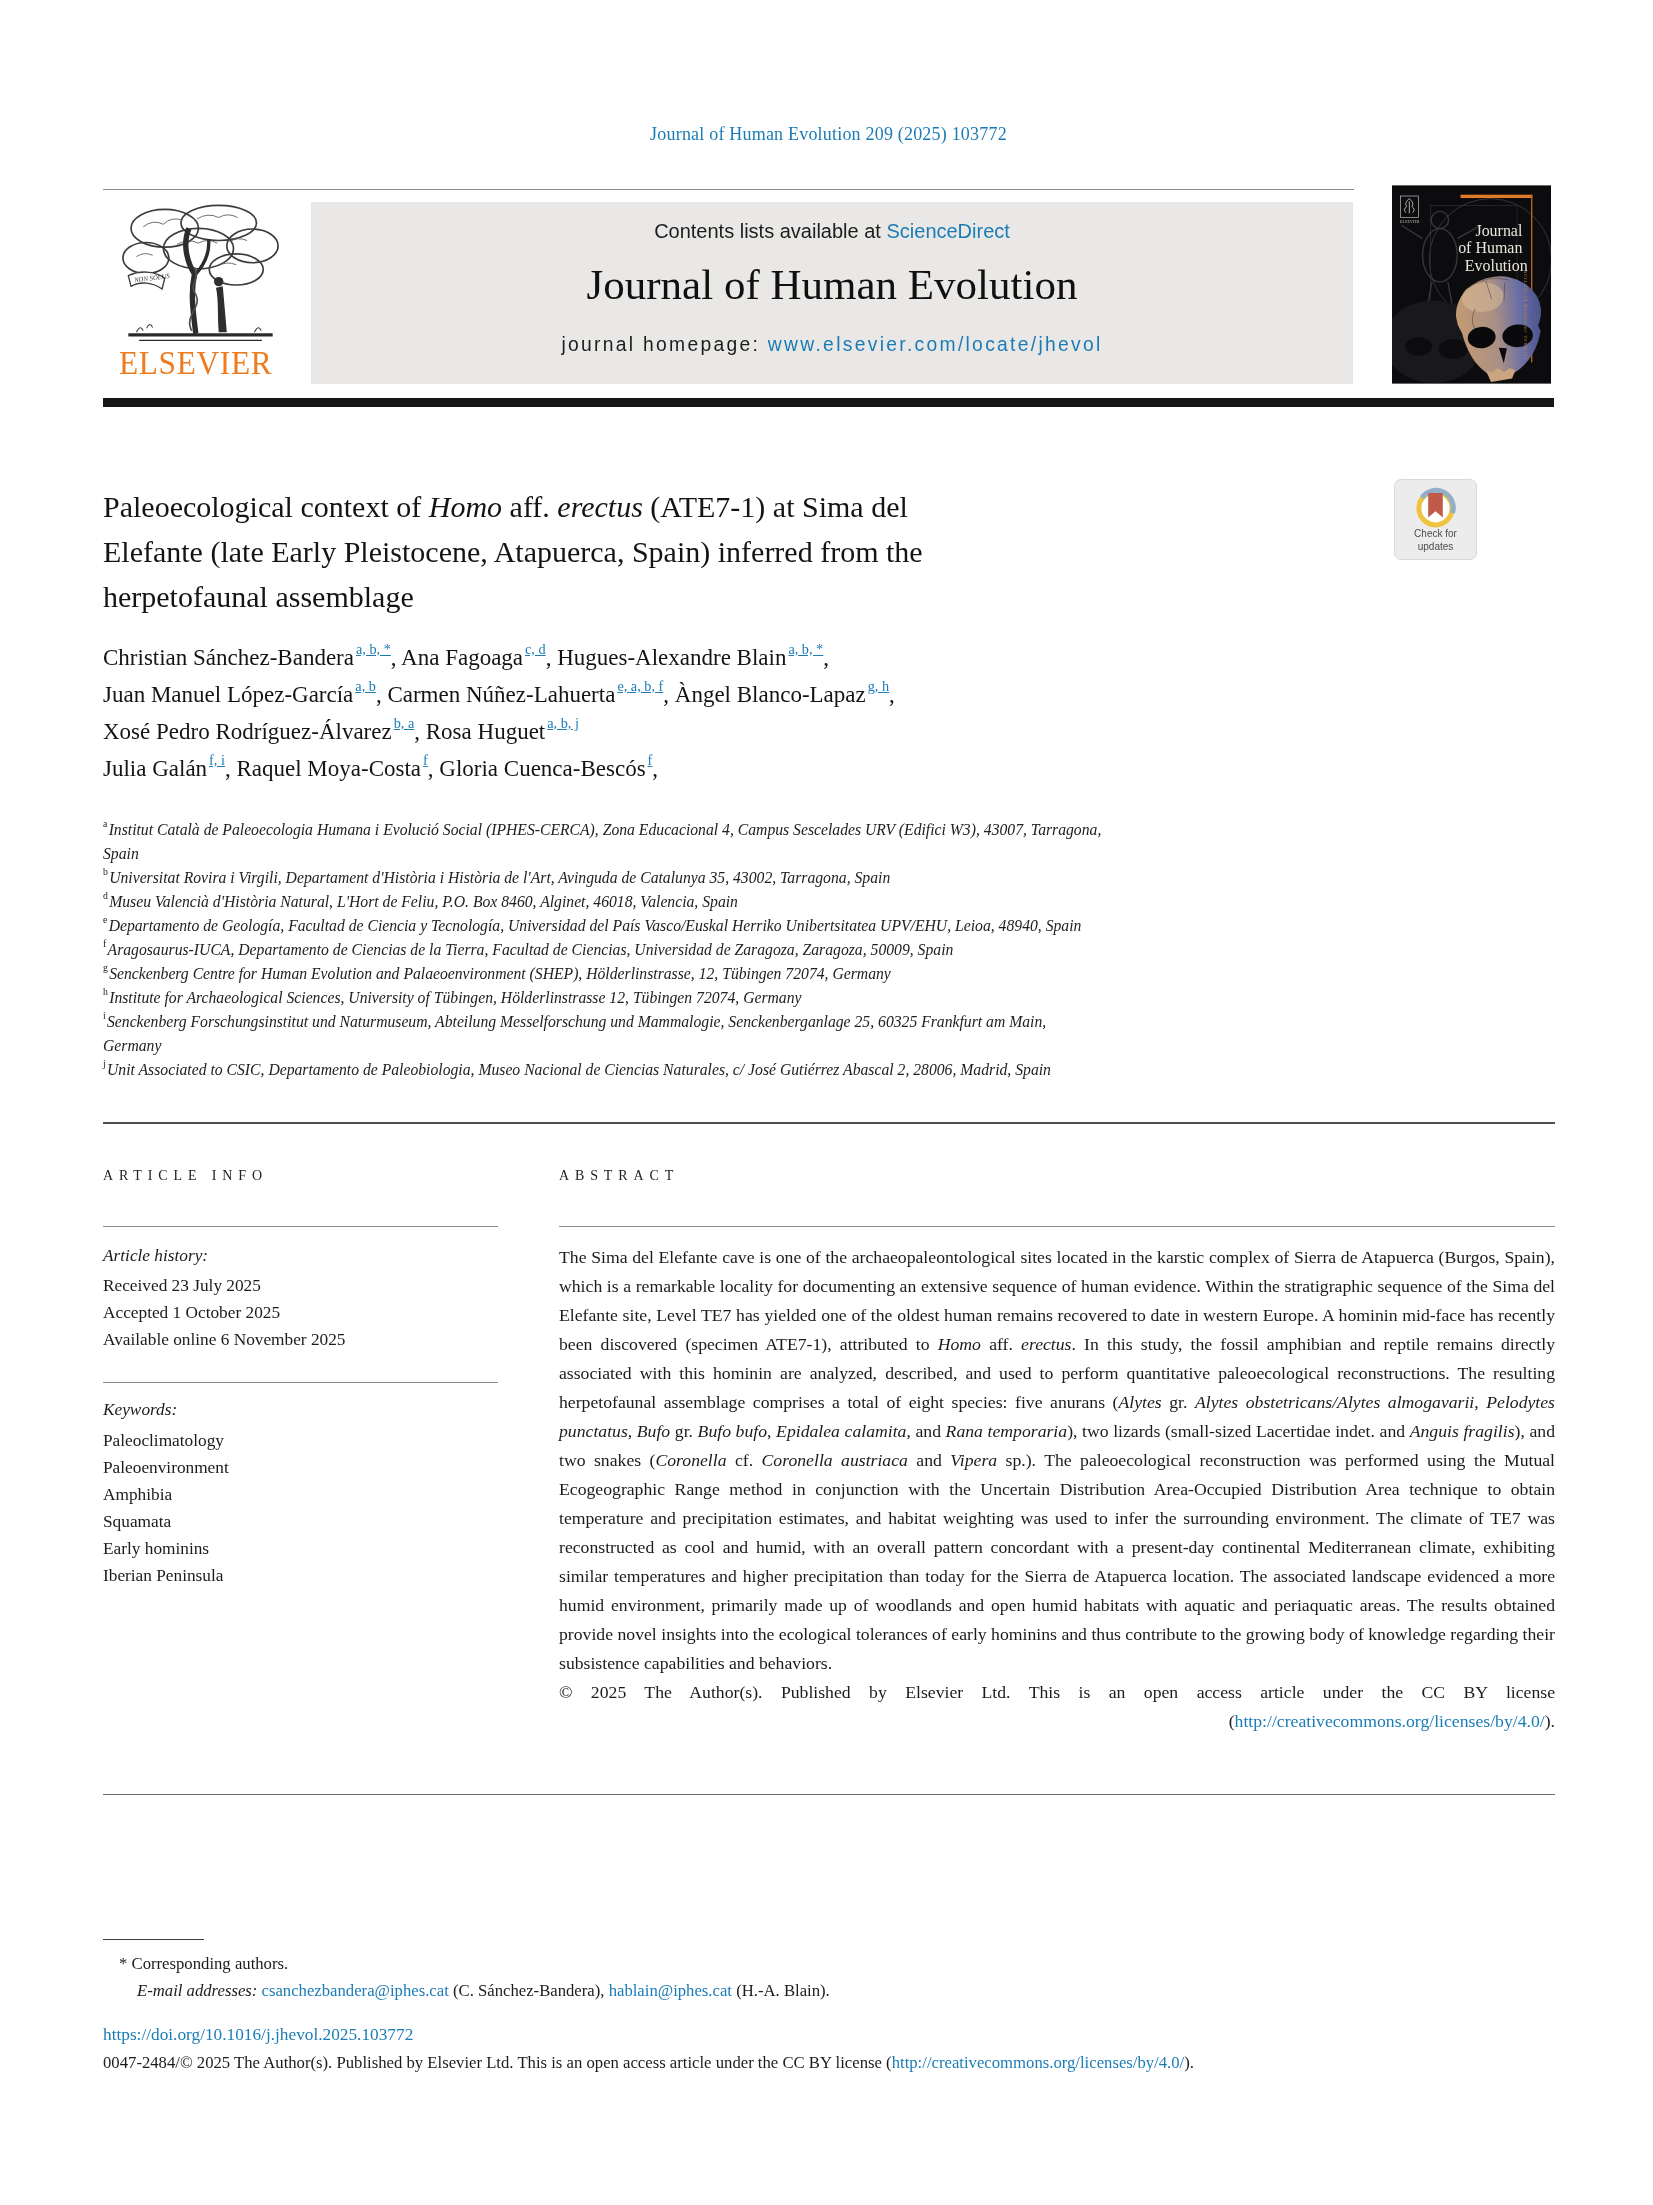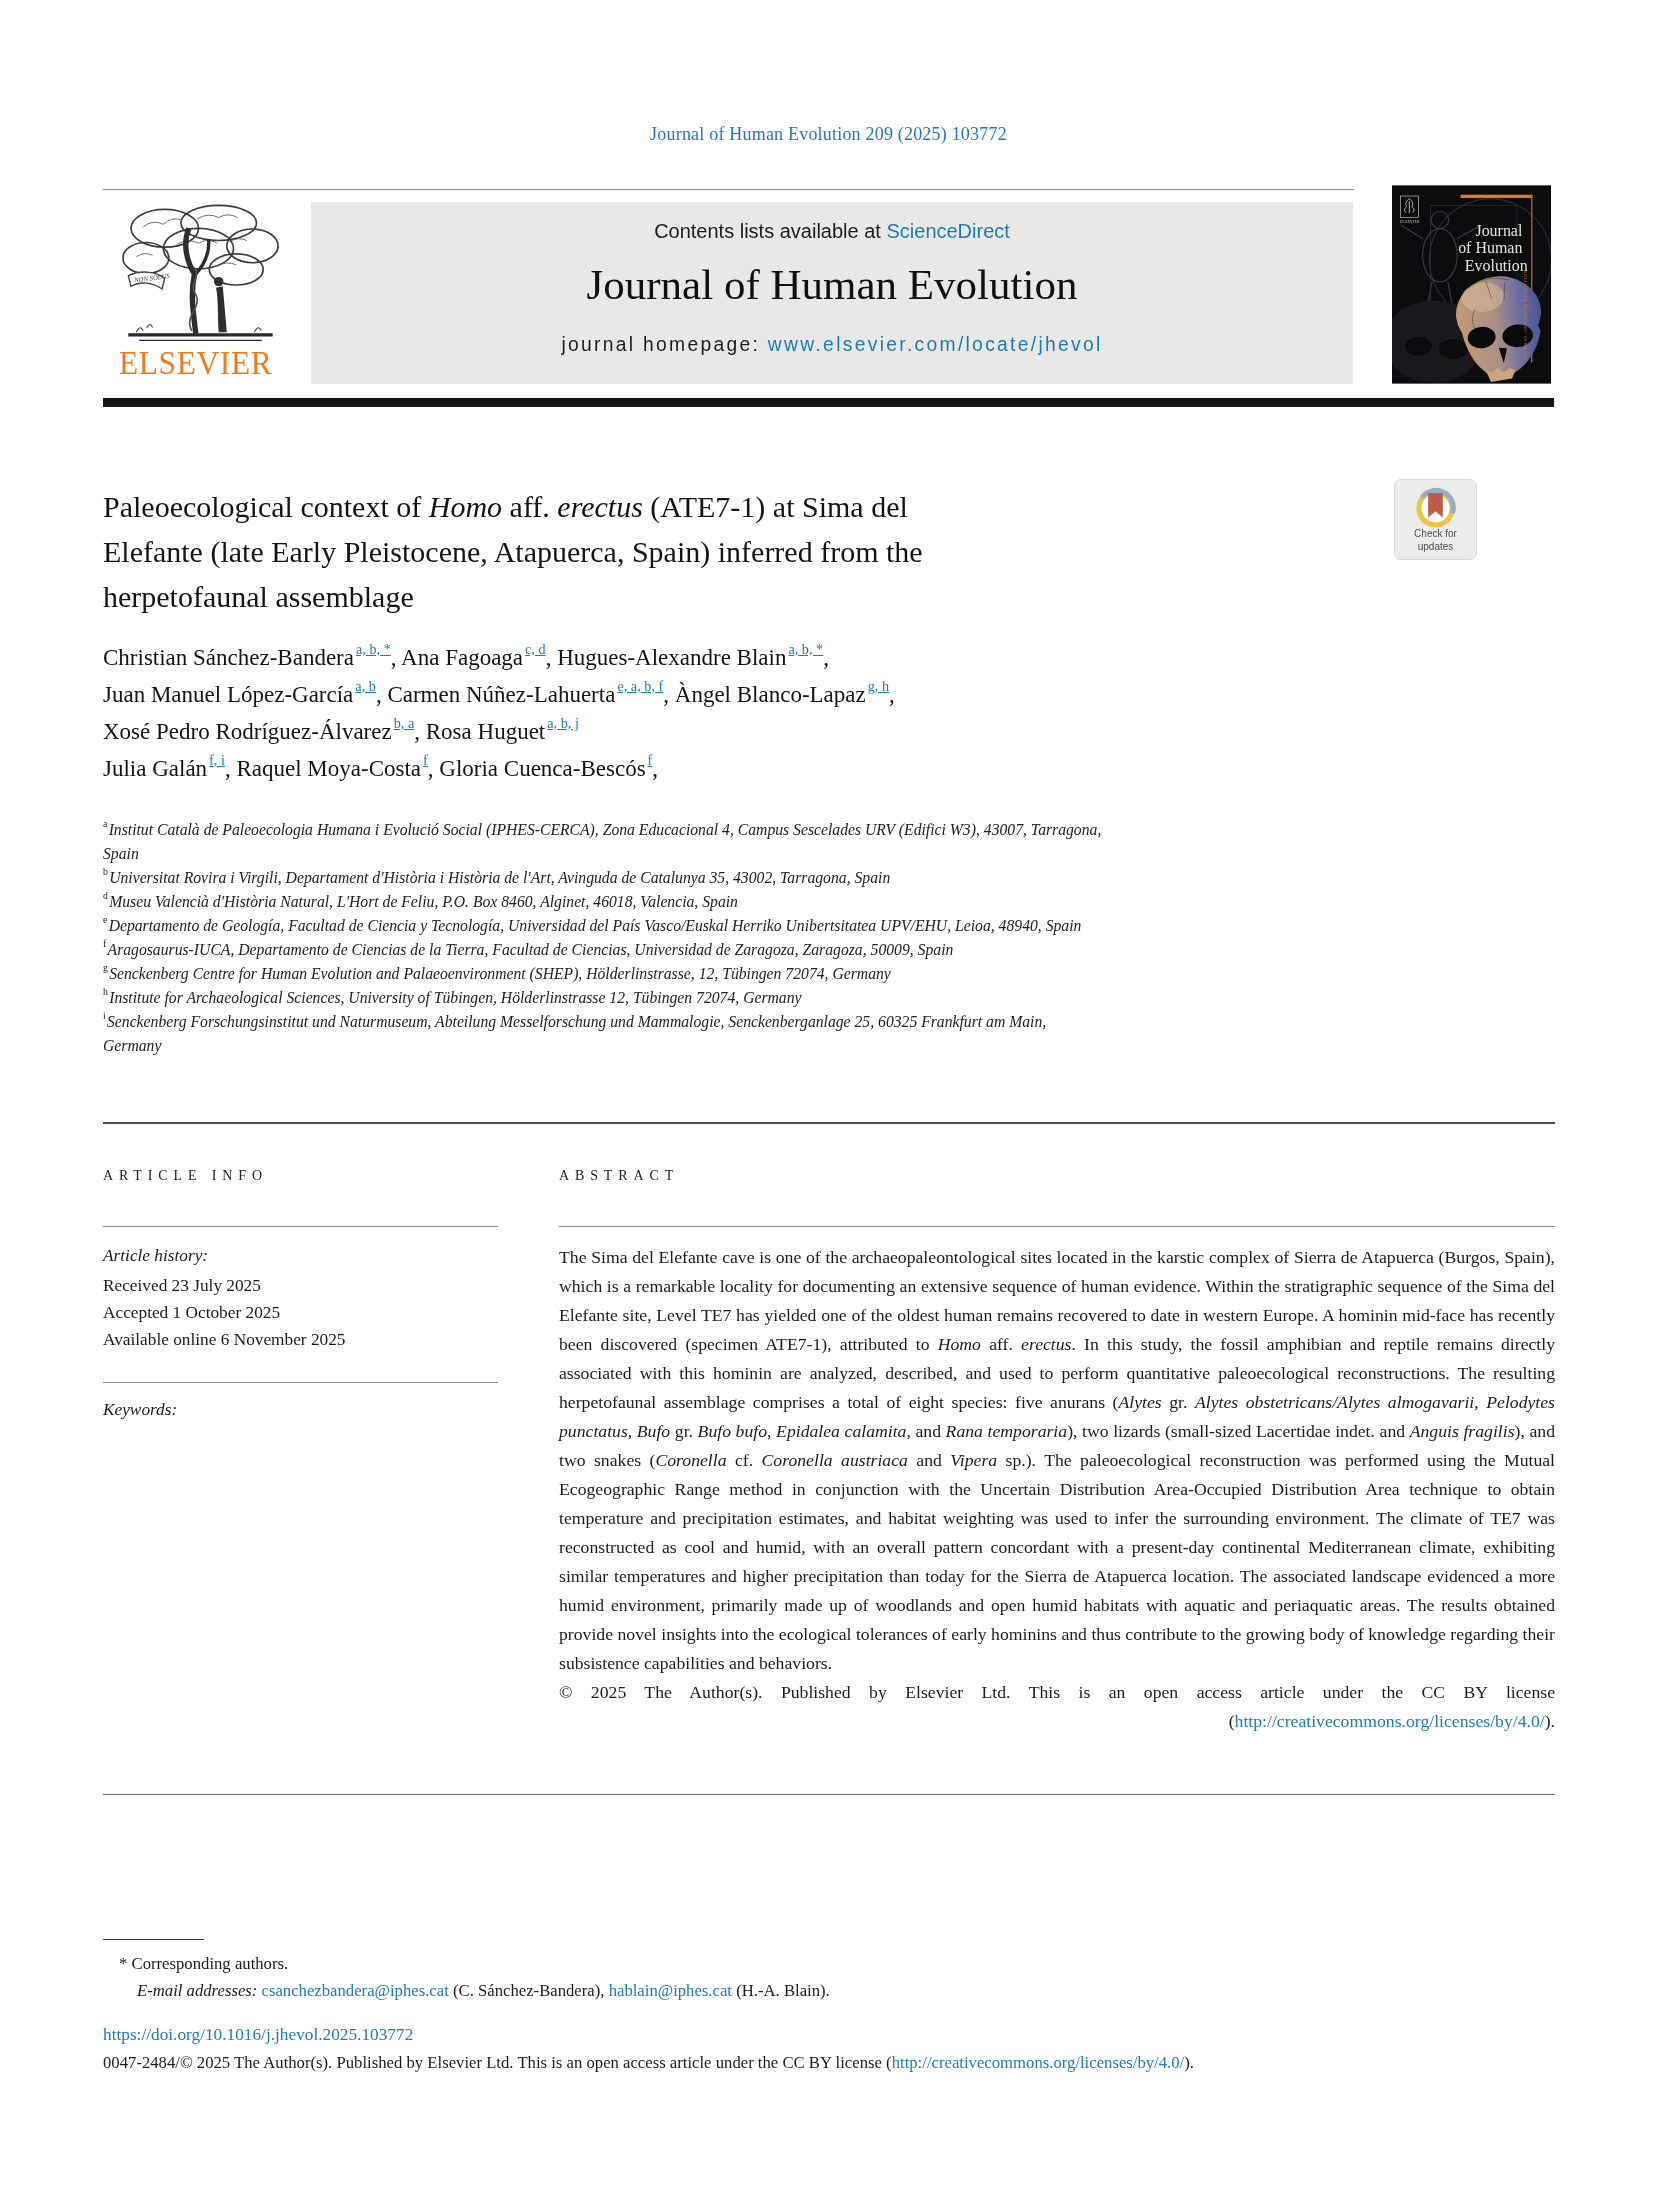--- a/index.html
+++ b/index.html
@@ -195,34 +195,43 @@
     <div><sup>a</sup><span>Institut Català de Paleoecologia Humana i Evolució Social (IPHES-CERCA), Zona Educacional 4, Campus Sescelades URV (Edifici W3), 43007, Tarragona,</span></div>
     <div>Spain</div>
     <div><sup>b</sup><span>Universitat Rovira i Virgili, Departament d'Història i Història de l'Art, Avinguda de Catalunya 35, 43002, Tarragona, Spain</span></div>
     <div><sup>d</sup><span>Museu Valencià d'Història Natural, L'Hort de Feliu, P.O. Box 8460, Alginet, 46018, Valencia, Spain</span></div>
     <div><sup>e</sup><span>Departamento de Geología, Facultad de Ciencia y Tecnología, Universidad del País Vasco/Euskal Herriko Unibertsitatea UPV/EHU, Leioa, 48940, Spain</span></div>
     <div><sup>f</sup><span>Aragosaurus-IUCA, Departamento de Ciencias de la Tierra, Facultad de Ciencias, Universidad de Zaragoza, Zaragoza, 50009, Spain</span></div>
     <div><sup>g</sup><span>Senckenberg Centre for Human Evolution and Palaeoenvironment (SHEP), Hölderlinstrasse, 12, Tübingen 72074, Germany</span></div>
     <div><sup>h</sup><span>Institute for Archaeological Sciences, University of Tübingen, Hölderlinstrasse 12, Tübingen 72074, Germany</span></div>
     <div><sup>i</sup><span>Senckenberg Forschungsinstitut und Naturmuseum, Abteilung Messelforschung und Mammalogie, Senckenberganlage 25, 60325 Frankfurt am Main,</span></div>
     <div>Germany</div>
+    <div><sup>j</sup><span>Unit Associated to CSIC, Departamento de Paleobiologia, Museo Nacional de Ciencias Naturales, c/ José Gutiérrez Abascal 2, 28006, Madrid, Spain</span></div>
   </div>
 
   <div id="rule-mid" class="abs"></div>
 
   <div id="info-heading" class="abs colhead">ARTICLE INFO</div>
   <div id="info-rule1" class="abs"></div>
   <div id="history-label" class="abs">Article history:</div>
   <div id="history-list" class="abs">
     <div>Received 23 July 2025</div>
     <div>Accepted 1 October 2025</div>
     <div>Available online 6 November 2025</div>
   </div>
   <div id="info-rule2" class="abs"></div>
   <div id="keywords-label" class="abs">Keywords:</div>
+  <div id="keywords-list" class="abs">
+    <div>Paleoclimatology</div>
+    <div>Paleoenvironment</div>
+    <div>Amphibia</div>
+    <div>Squamata</div>
+    <div>Early hominins</div>
+    <div>Iberian Peninsula</div>
+  </div>
 
   <div id="abs-heading" class="abs colhead">ABSTRACT</div>
   <div id="abs-rule" class="abs"></div>
   <div id="abstract" class="abs">
     <div class="par"><span>The Sima del Elefante cave is one of the archaeopaleontological sites located in the karstic complex of Sierra de Atapuerca (Burgos, Spain), which is a remarkable locality for documenting an extensive sequence of human evidence. Within the stratigraphic sequence of the Sima del Elefante site, Level TE7 has yielded one of the oldest human remains recovered to date in western Europe. A hominin mid-face has recently been discovered (specimen ATE7-1), attributed to </span><span style="font-style: italic;">Homo</span><span> aff. </span><span style="font-style: italic;">erectus</span><span>. In this study, the fossil amphibian and reptile remains directly associated with this hominin are analyzed, described, and used to perform quantitative paleoecological reconstructions. The resulting herpetofaunal assemblage comprises a total of eight species: five anurans (</span><span style="font-style: italic;">Alytes</span><span> gr. </span><span style="font-style: italic;">Alytes obstetricans/Alytes almogavarii</span><span>, </span><span style="font-style: italic;">Pelodytes punctatus</span><span>, </span><span style="font-style: italic;">Bufo</span><span> gr. </span><span style="font-style: italic;">Bufo bufo</span><span>, </span><span style="font-style: italic;">Epidalea calamita</span><span>, and </span><span style="font-style: italic;">Rana temporaria</span><span>), two lizards (small-sized Lacertidae indet. and </span><span style="font-style: italic;">Anguis fragilis</span><span>), and two snakes (</span><span style="font-style: italic;">Coronella</span><span> cf. </span><span style="font-style: italic;">Coronella austriaca</span><span> and </span><span style="font-style: italic;">Vipera</span><span> sp.). The paleoecological reconstruction was performed using the Mutual Ecogeographic Range method in conjunction with the Uncertain Distribution Area-Occupied Distribution Area technique to obtain temperature and precipitation estimates, and habitat weighting was used to infer the surrounding environment. The climate of TE7 was reconstructed as cool and humid, with an overall pattern concordant with a present-day continental Mediterranean climate, exhibiting similar temperatures and higher precipitation than today for the Sierra de Atapuerca location. The associated landscape evidenced a more humid environment, primarily made up of woodlands and open humid habitats with aquatic and periaquatic areas. The results obtained provide novel insights into the ecological tolerances of early hominins and thus contribute to the growing body of knowledge regarding their subsistence capabilities and behaviors.</span></div>
     <div class="copy">© 2025 The Author(s). Published by Elsevier Ltd. This is an open access article under the CC BY license</div>
     <div class="lic"><span>(</span><span class="lnk">http://creativecommons.org/licenses/by/4.0/</span><span>).</span></div>
   </div>
 
   <div id="rule-bottom" class="abs"></div>

